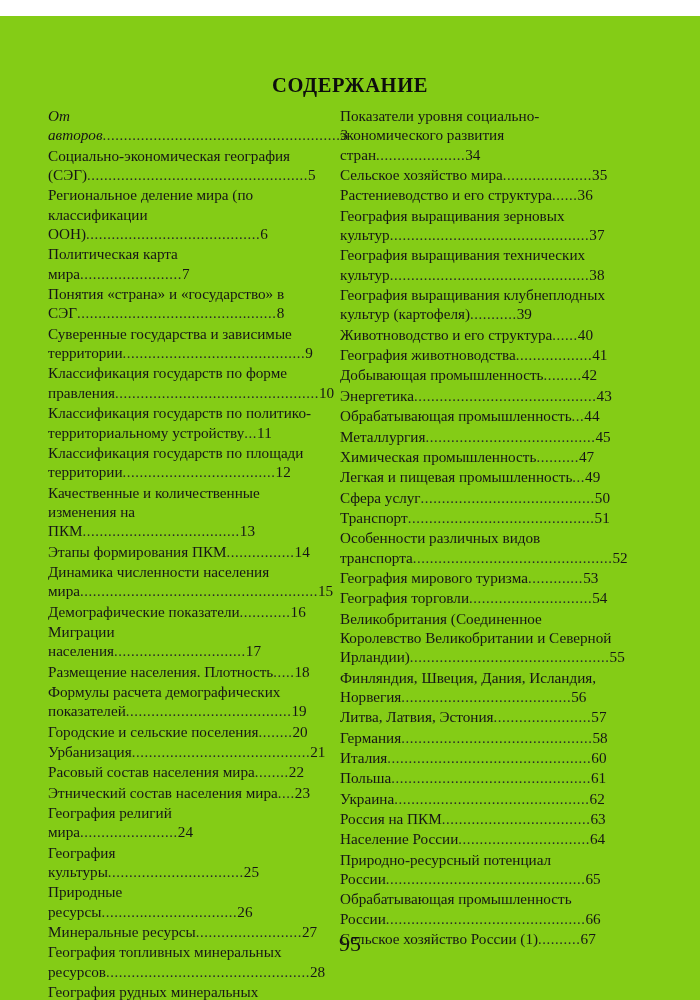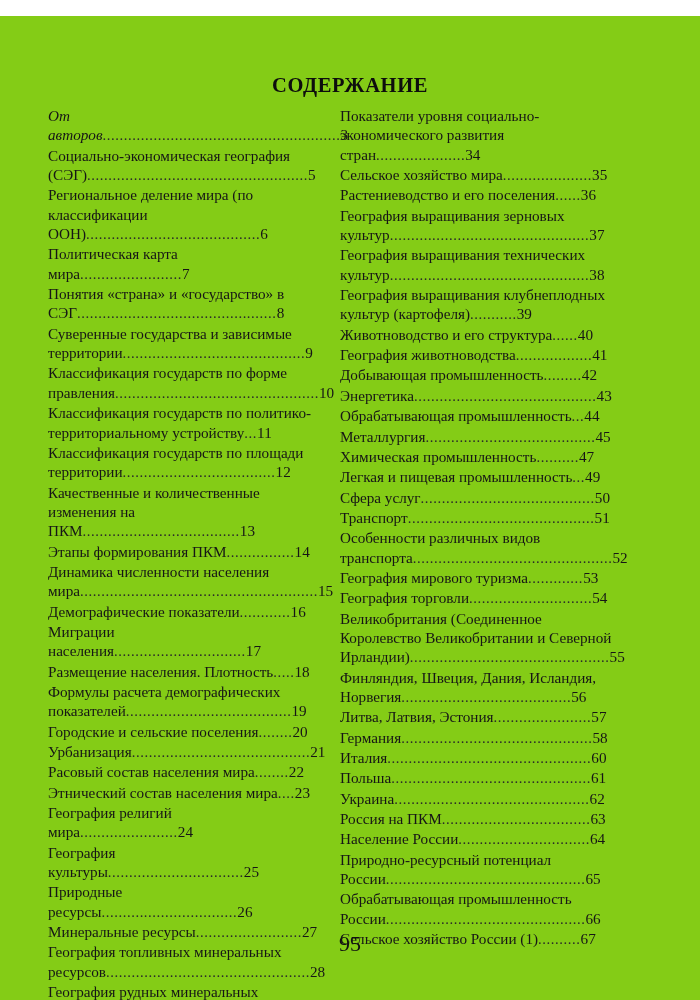--- a/index.html
+++ b/index.html
@@ -199,21 +199,21 @@
 
     <div class="col col-right">
       <ul class="toc-list" id="list-right">
           <li class="toc-entry">
             <span class="entry-inner"><span class="entry-title">Показатели уровня социально-экономического развития стран</span><span class="leader">.....................</span><span class="pageno">34</span></span>
           </li>
           <li class="toc-entry">
             <span class="entry-inner"><span class="entry-title">Сельское хозяйство мира</span><span class="leader">.....................</span><span class="pageno">35</span></span>
           </li>
           <li class="toc-entry">
-            <span class="entry-inner"><span class="entry-title">Растениеводство и его поселения</span><span class="leader">......</span><span class="pageno">36</span></span>
+            <span class="entry-inner"><span class="entry-title">Растениеводство и его структура</span><span class="leader">......</span><span class="pageno">36</span></span>
           </li>
           <li class="toc-entry">
             <span class="entry-inner"><span class="entry-title">География выращивания зерновых культур</span><span class="leader">...............................................</span><span class="pageno">37</span></span>
           </li>
           <li class="toc-entry">
             <span class="entry-inner"><span class="entry-title">География выращивания технических культур</span><span class="leader">...............................................</span><span class="pageno">38</span></span>
           </li>
           <li class="toc-entry">
             <span class="entry-inner"><span class="entry-title">География выращивания клубнеплодных культур (картофеля)</span><span class="leader">...........</span><span class="pageno">39</span></span>
           </li>

